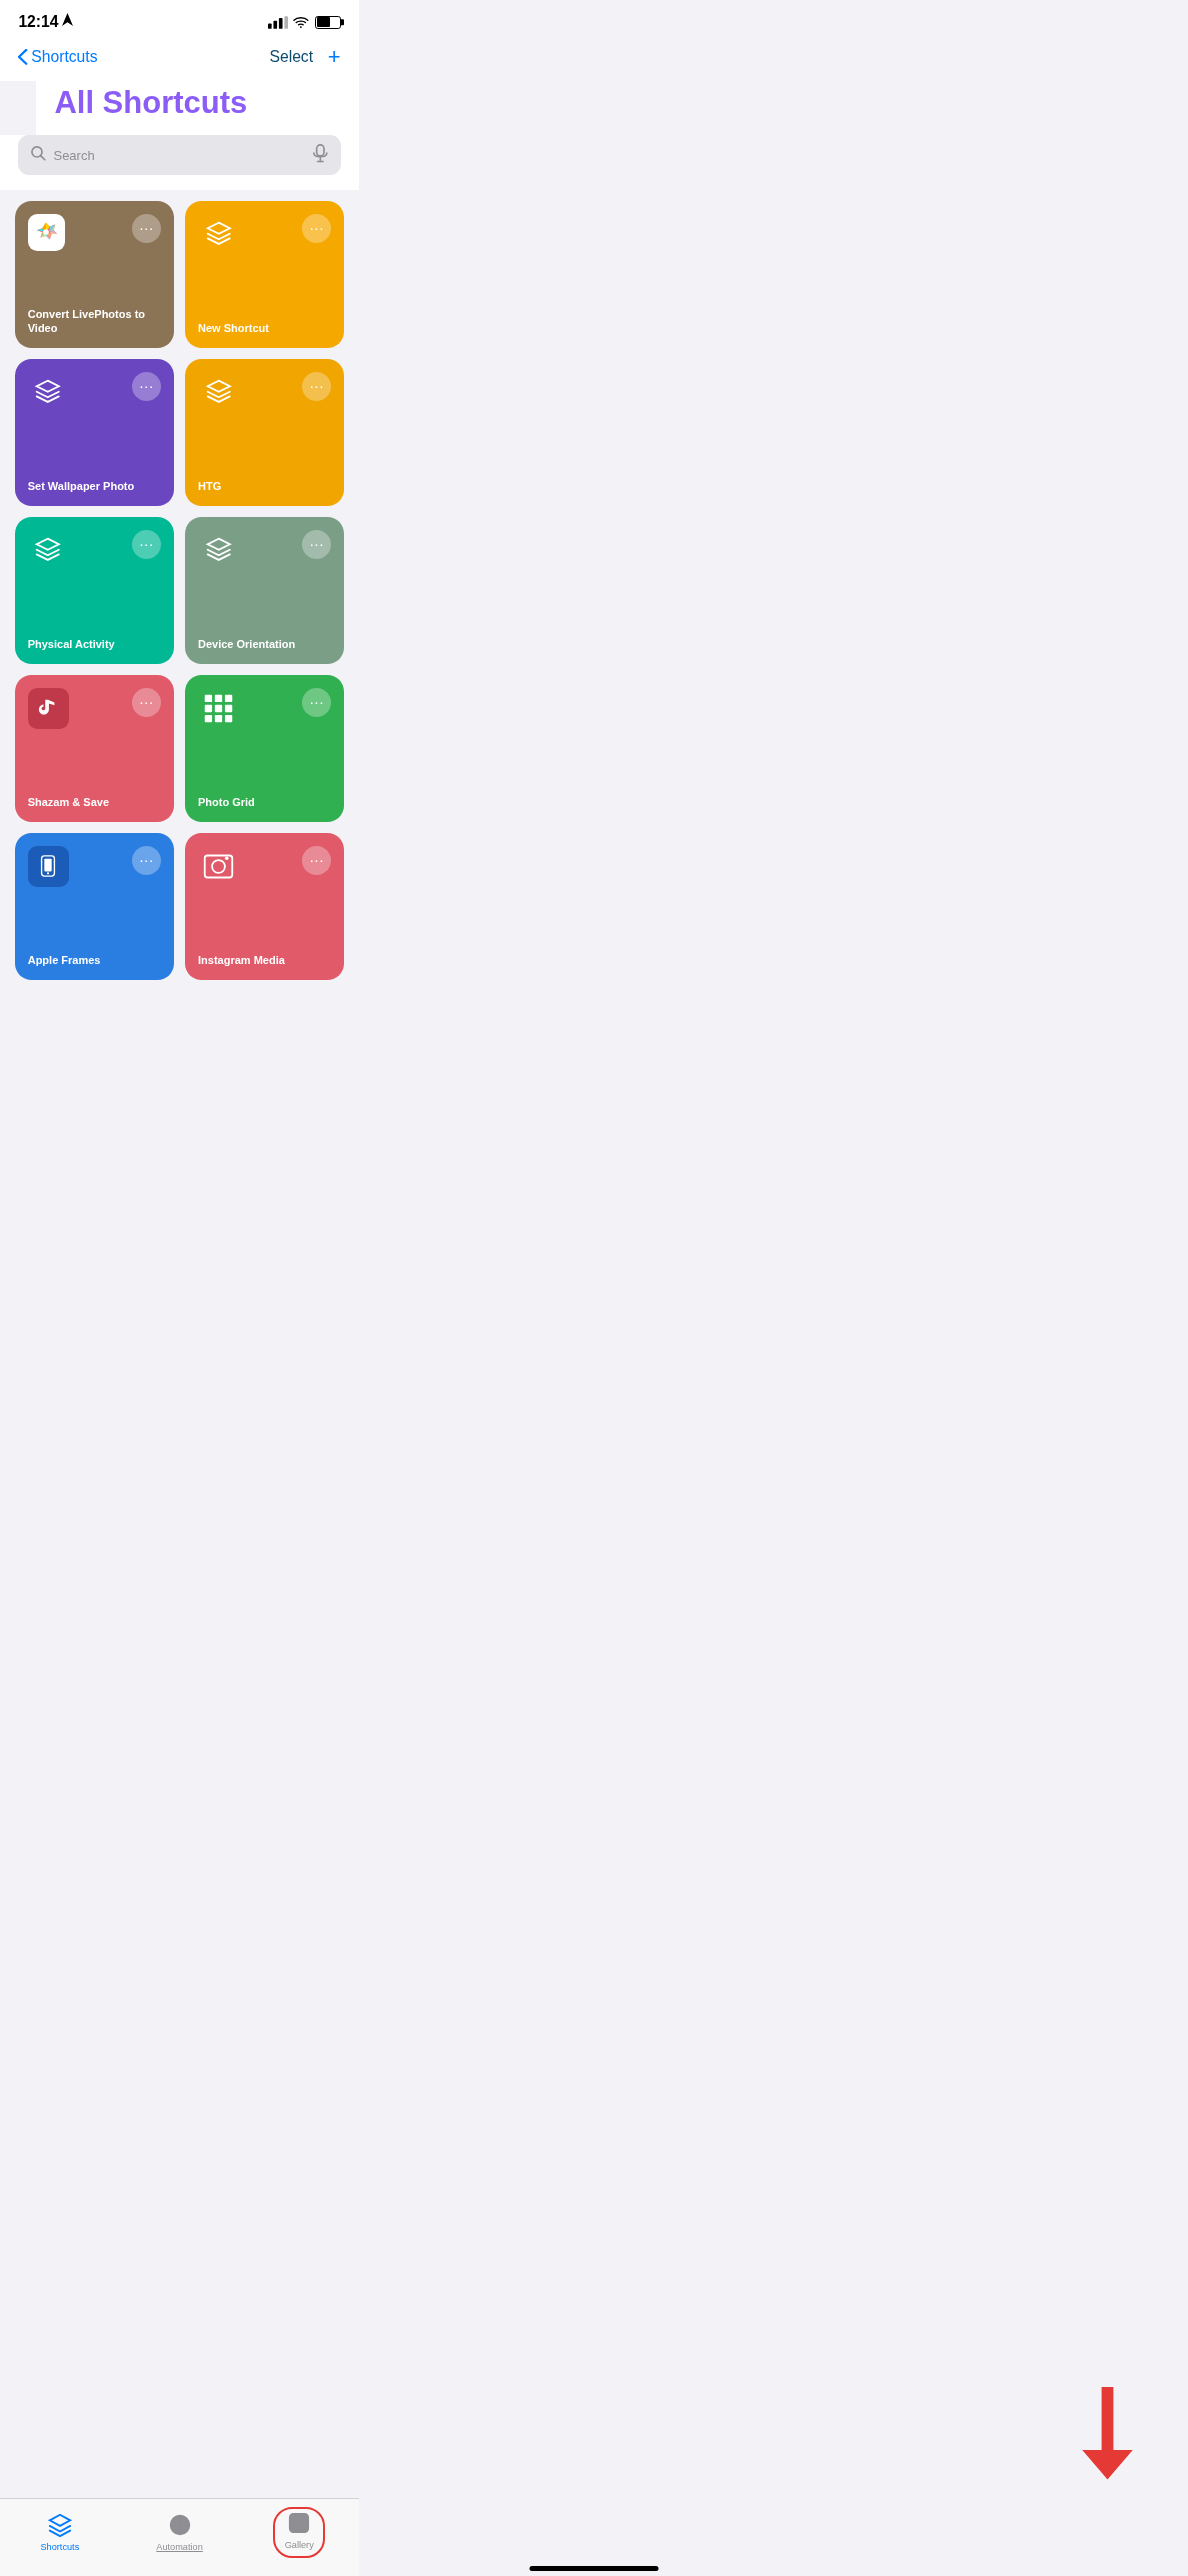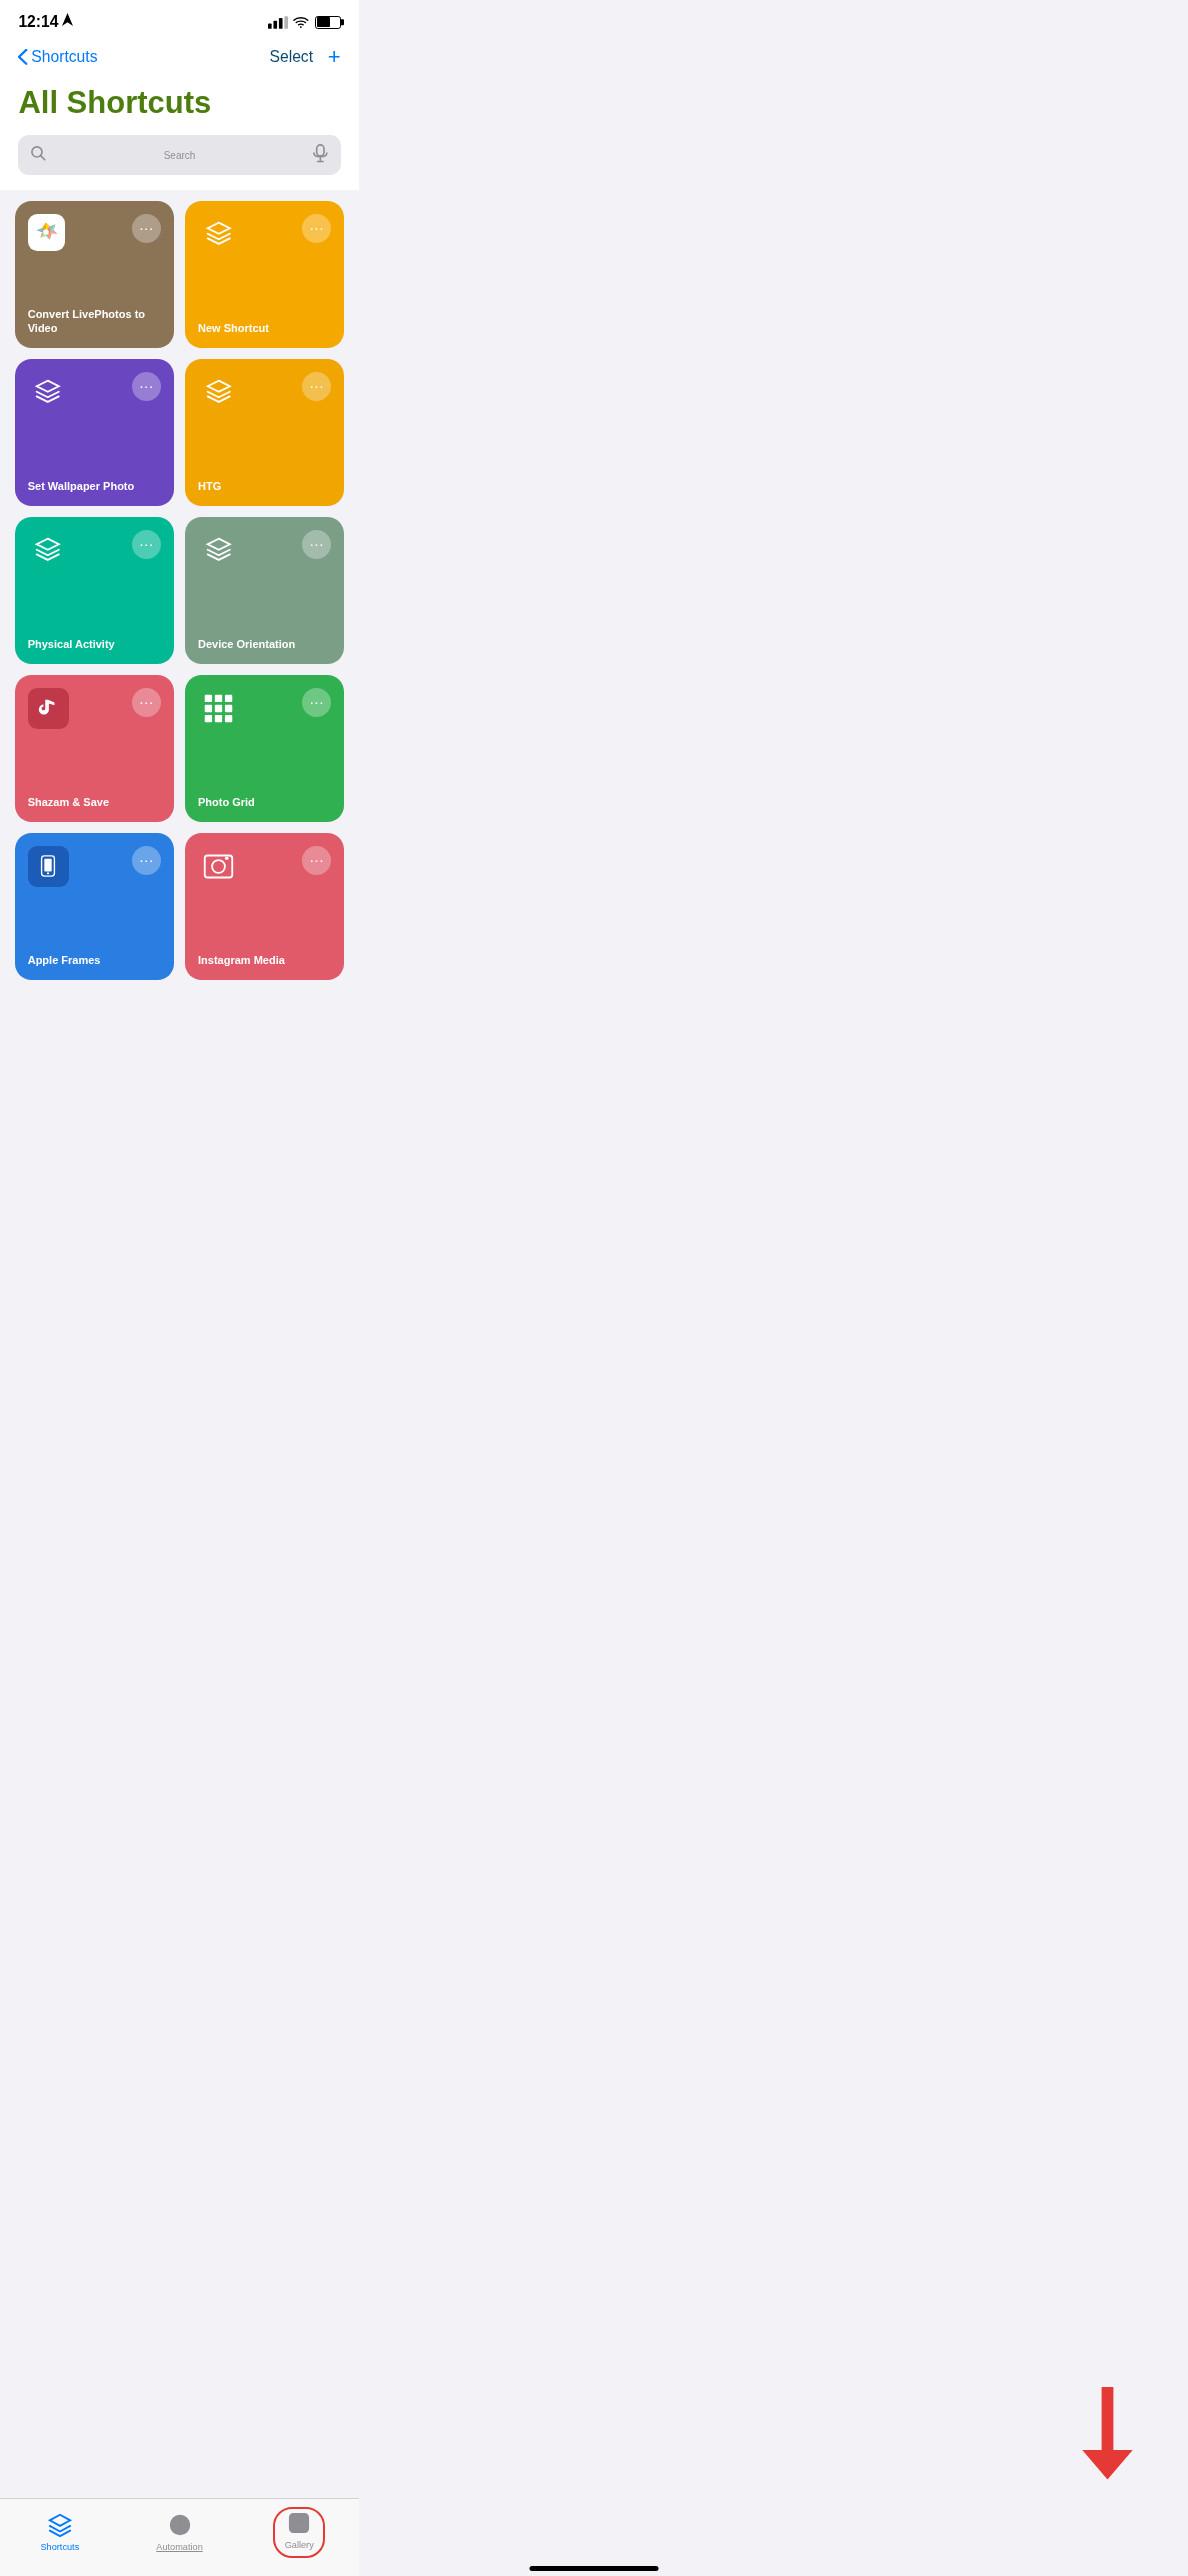--- a/index.html
+++ b/index.html
@@ -74,23 +74,24 @@
       display: flex;
       align-items: center;
       gap: 3.7px;
       color: #007AFF;
       font-size: 15.7px;
       cursor: pointer;
     }
     .nav-title-large {
       font-size: 31px;
       font-weight: 700;
-      color: #4d7c0f;
+      color: #8b5cf6;
       padding: 3.7px 18.4px 14.7px;
       background: #fff;
+      margin-left: 36px;
     }
     .nav-actions {
       display: flex;
       align-items: center;
       gap: 14.7px;
     }
     .nav-action-btn {
       color: #0c4a6e;
       font-size: 15.7px;
       cursor: pointer;
@@ -116,22 +117,21 @@
       align-items: center;
       gap: 7.4px;
     }
     .search-icon-wrap {
       color: #8e8e93;
       font-size: 14.7px;
     }
     .search-input-text {
       flex: 1;
       color: #8e8e93;
-      font-size: 10px;
-      text-align: center;
+      font-size: 13px;
     }
     .mic-icon {
       color: #8e8e93;
       font-size: 14.7px;
     }
 
     
     .shortcuts-grid {
       padding: 11px 14.7px;
       display: grid;

